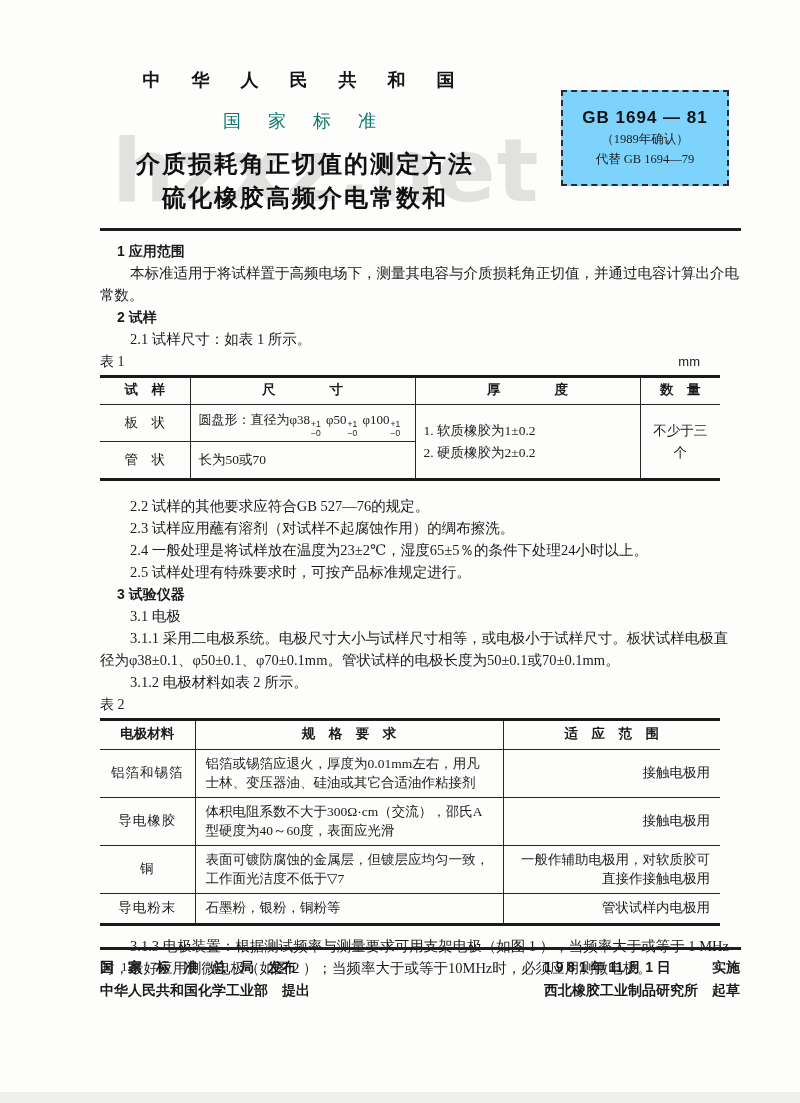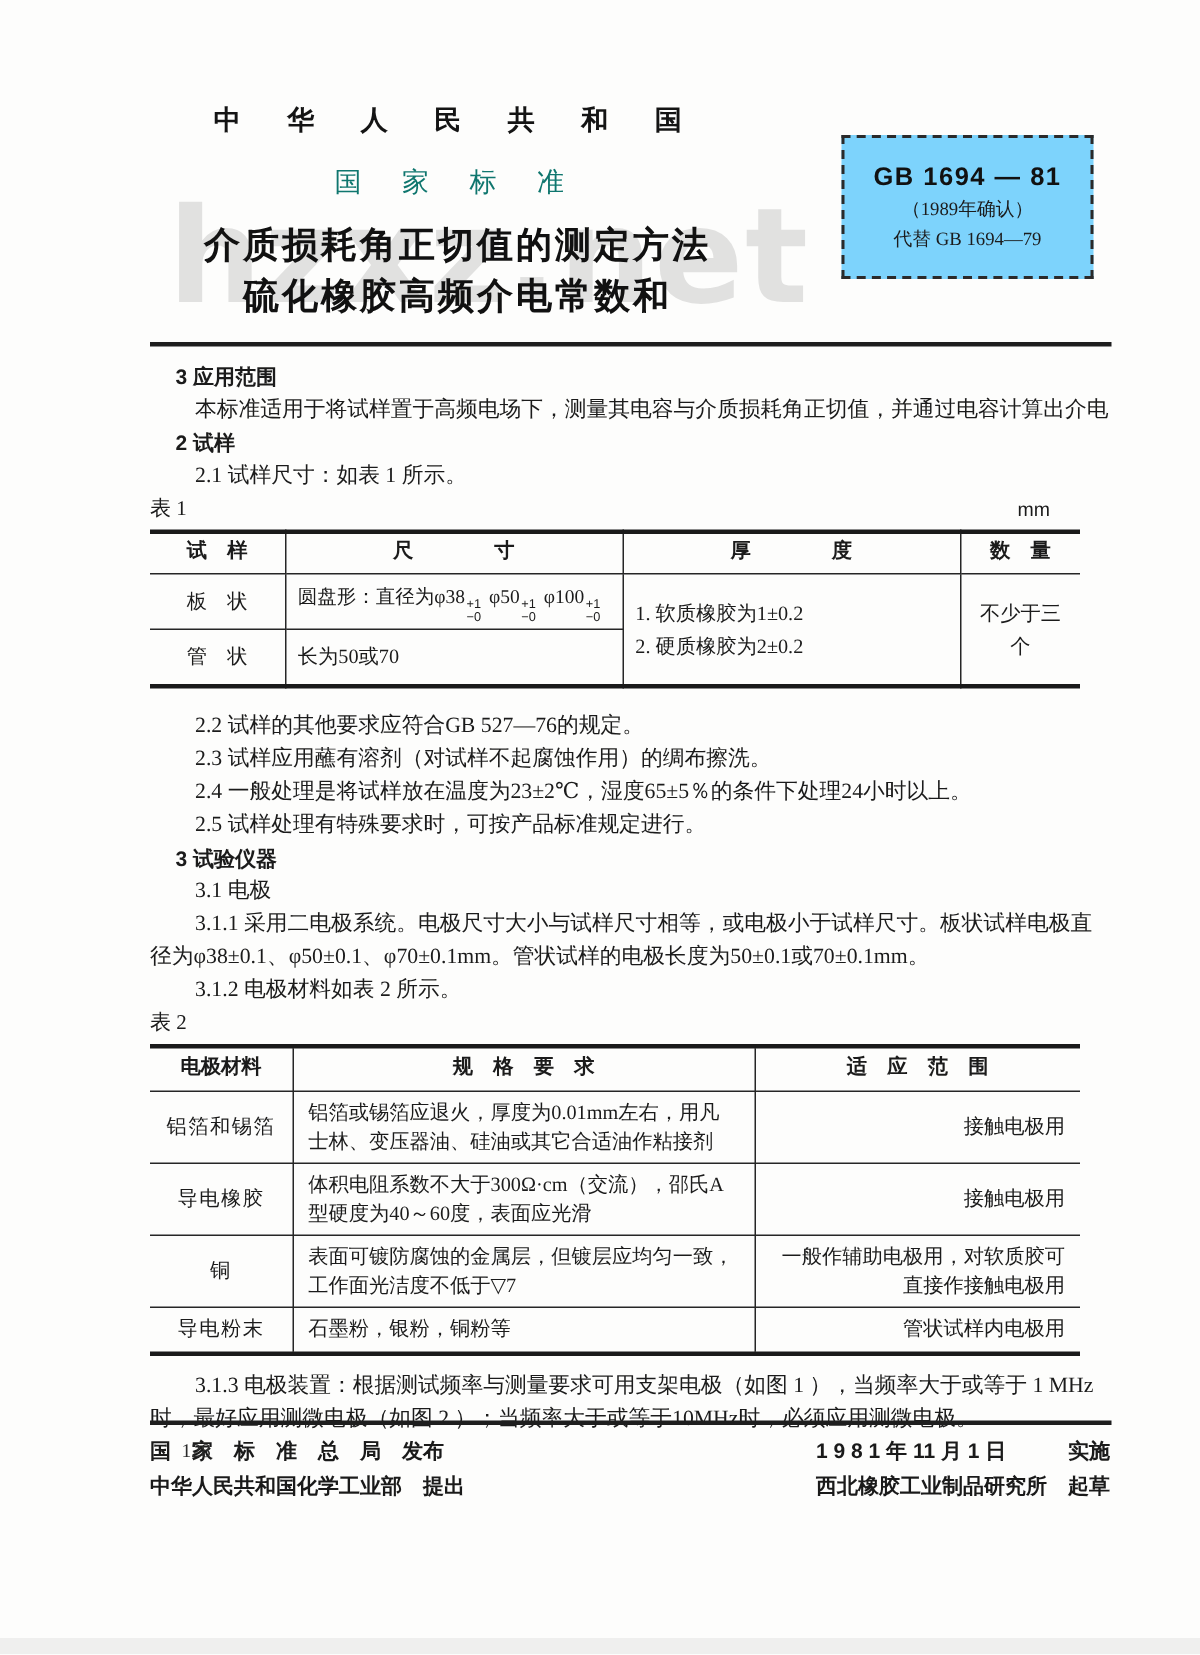--- a/index.html
+++ b/index.html
@@ -82,22 +82,23 @@
 
   <div class="code-box">
     <div class="code">GB 1694 — 81</div>
     <div class="sub">（1989年确认）</div>
     <div class="sub">代替 GB 1694—79</div>
   </div>
 
   <div class="rule"></div>
 
   <div class="body">
-    <div class="line ind1">3 应用范围</div>
+    <div class="line ind1">1 应用范围</div>
     <div class="line ind2">本标准适用于将试样置于高频电场下，测量其电容与介质损耗角正切值，并通过电容计算出介电</div>
+    <div class="line plain">常数。</div>
     <div class="line ind1">2 试样</div>
     <div class="line ind2">2.1 试样尺寸：如表 1 所示。</div>
 
     <div class="tcap">
       <span>表 1</span>
       <span class="unit">mm</span>
     </div>
 
     <table class="t1">
       <colgroup>

